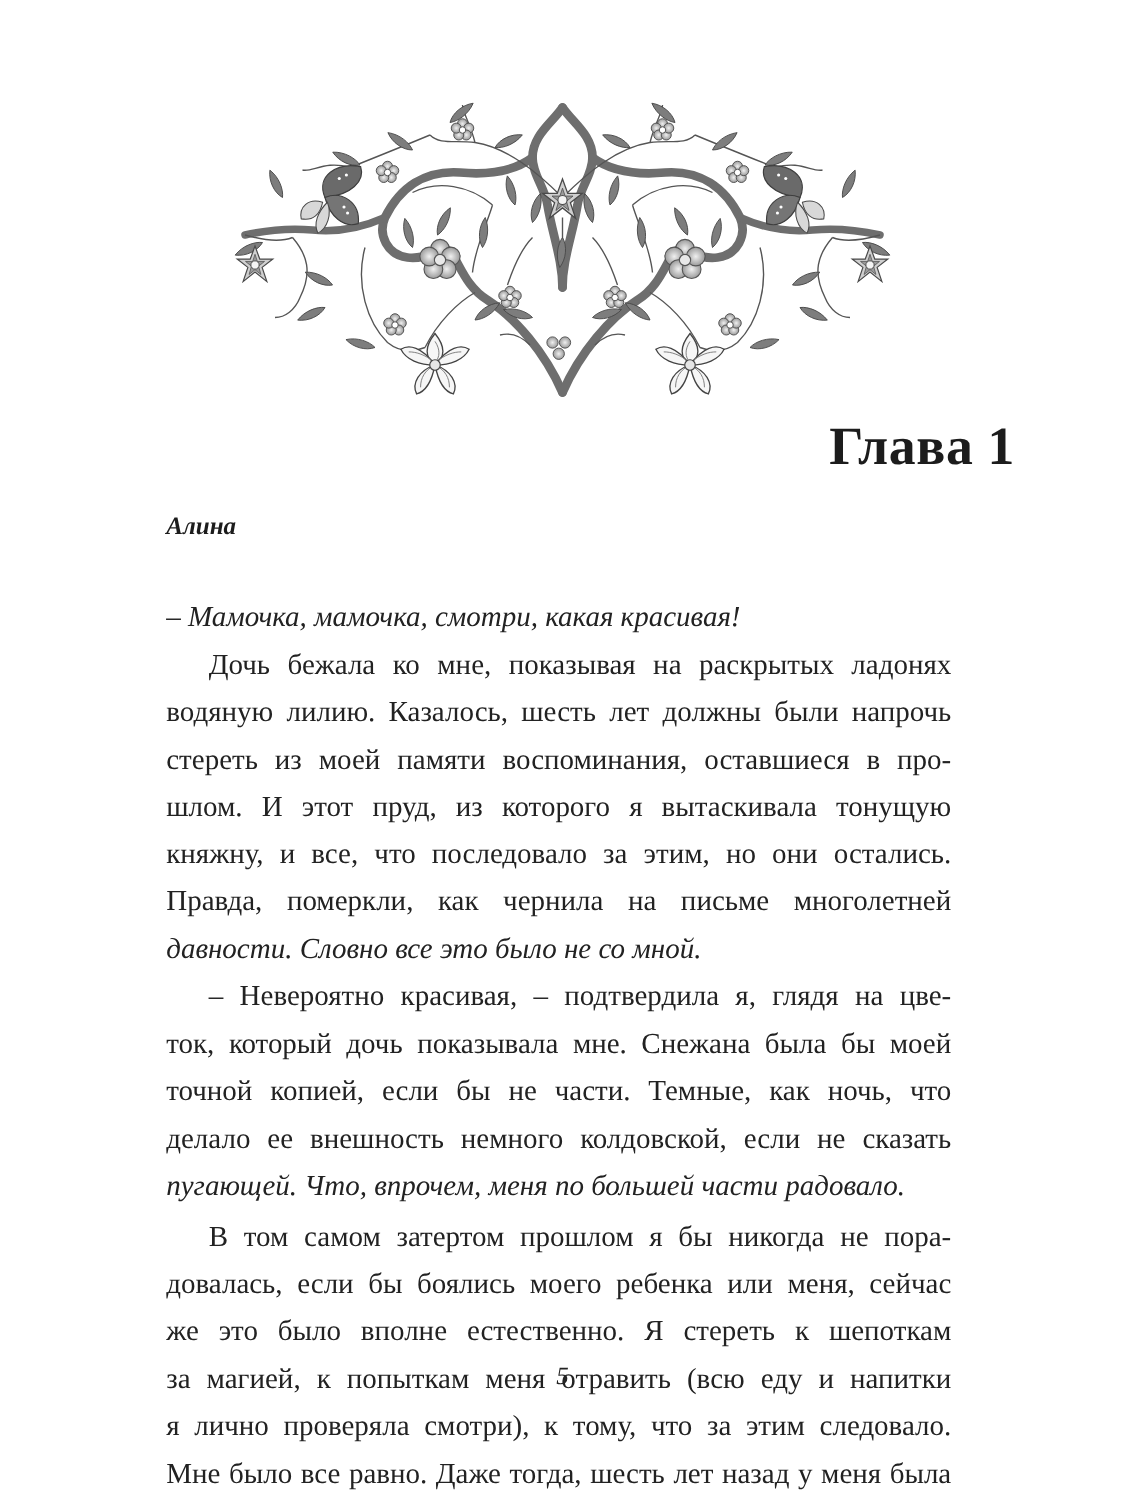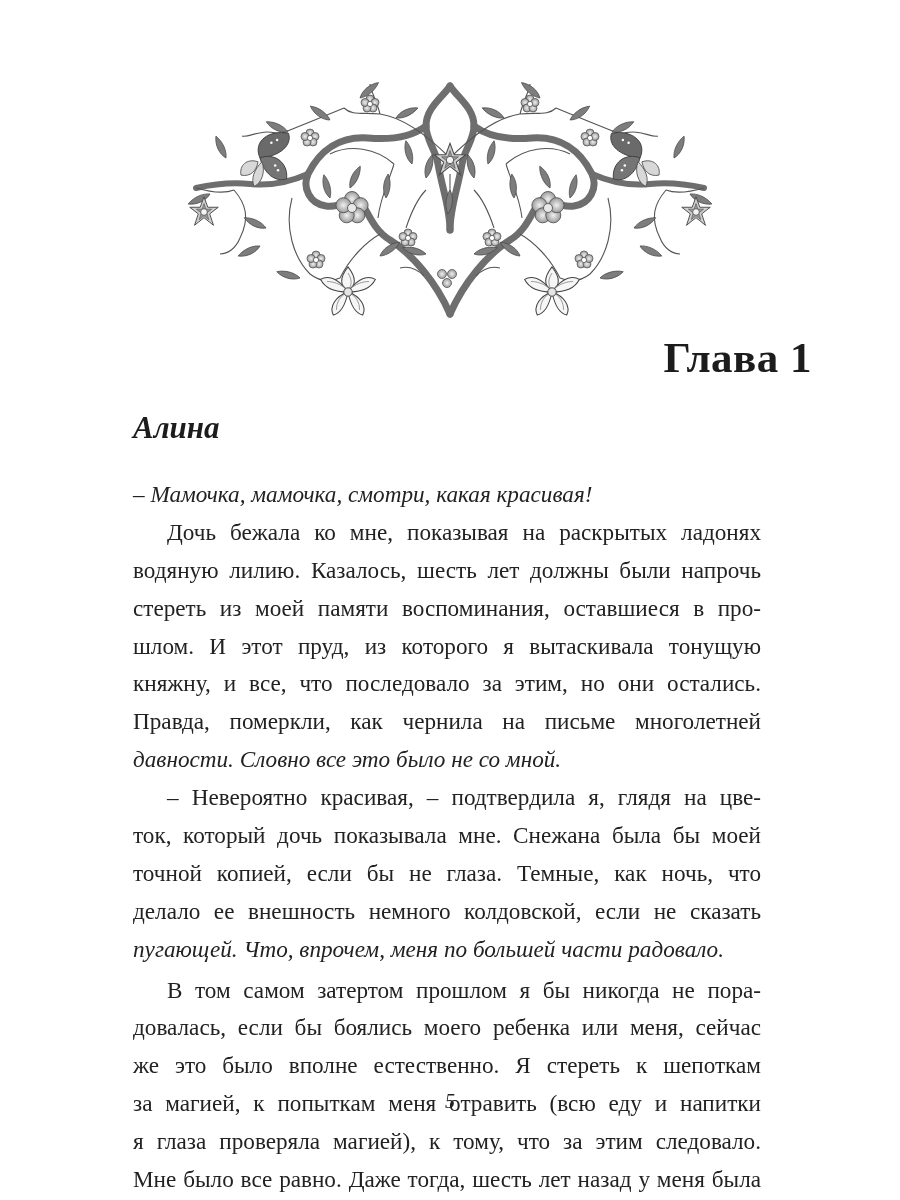--- a/index.html
+++ b/index.html
@@ -32,21 +32,21 @@
       font-size: 43px;
       letter-spacing: 0.5px;
       color: #1c1c1c;
     }
     .pov-name {
       position: absolute;
       left: 133px;
       top: 410px;
       font-style: italic;
       font-weight: bold;
-      font-size: 31px;
+      font-size: 20px;
       color: #1c1c1c;
     }
     .body-text {
       position: absolute;
       left: 133px;
       top: 476px;
       width: 628px;
       font-size: 23.2px;
       color: #222222;
     }
@@ -184,25 +184,25 @@
   <div class="line last">– Мамочка, мамочка, смотри, какая красивая!</div>
   <div class="line indent">Дочь бежала ко мне, показывая на раскрытых ладонях</div>
   <div class="line">водяную лилию. Казалось, шесть лет должны были напрочь</div>
   <div class="line">стереть из моей памяти воспоминания, оставшиеся в про-</div>
   <div class="line">шлом. И этот пруд, из которого я вытаскивала тонущую</div>
   <div class="line">княжну, и все, что последовало за этим, но они остались.</div>
   <div class="line">Правда, померкли, как чернила на письме многолетней</div>
   <div class="line last">давности. Словно все это было не со мной.</div>
   <div class="line indent">– Невероятно красивая, – подтвердила я, глядя на цве-</div>
   <div class="line">ток, который дочь показывала мне. Снежана была бы моей</div>
-  <div class="line">точной копией, если бы не глаза. Темные, как ночь, что</div>
+  <div class="line">точной копией, если бы не части. Темные, как ночь, что</div>
   <div class="line">делало ее внешность немного колдовской, если не сказать</div>
   <div class="line last">пугающей. Что, впрочем, меня по большей части радовало.</div>
   <div class="line indent gap">В том самом затертом прошлом я бы никогда не пора-</div>
   <div class="line">довалась, если бы боялись моего ребенка или меня, сейчас</div>
   <div class="line">же это было вполне естественно. Я стереть к шепоткам</div>
   <div class="line">за магией, к попыткам меня отравить (всю еду и напитки</div>
-  <div class="line">я глаза проверяла магией), к тому, что за этим следовало.</div>
+  <div class="line">я лично проверяла смотри), к тому, что за этим следовало.</div>
   <div class="line">Мне было все равно. Даже тогда, шесть лет назад у меня была</div>
   <div class="line last">цель. Сейчас и от нее осталось нечто весьма эфемерное.</div>
 </div>
 
 <div class="page-number">5</div>
 
 </body></html>

